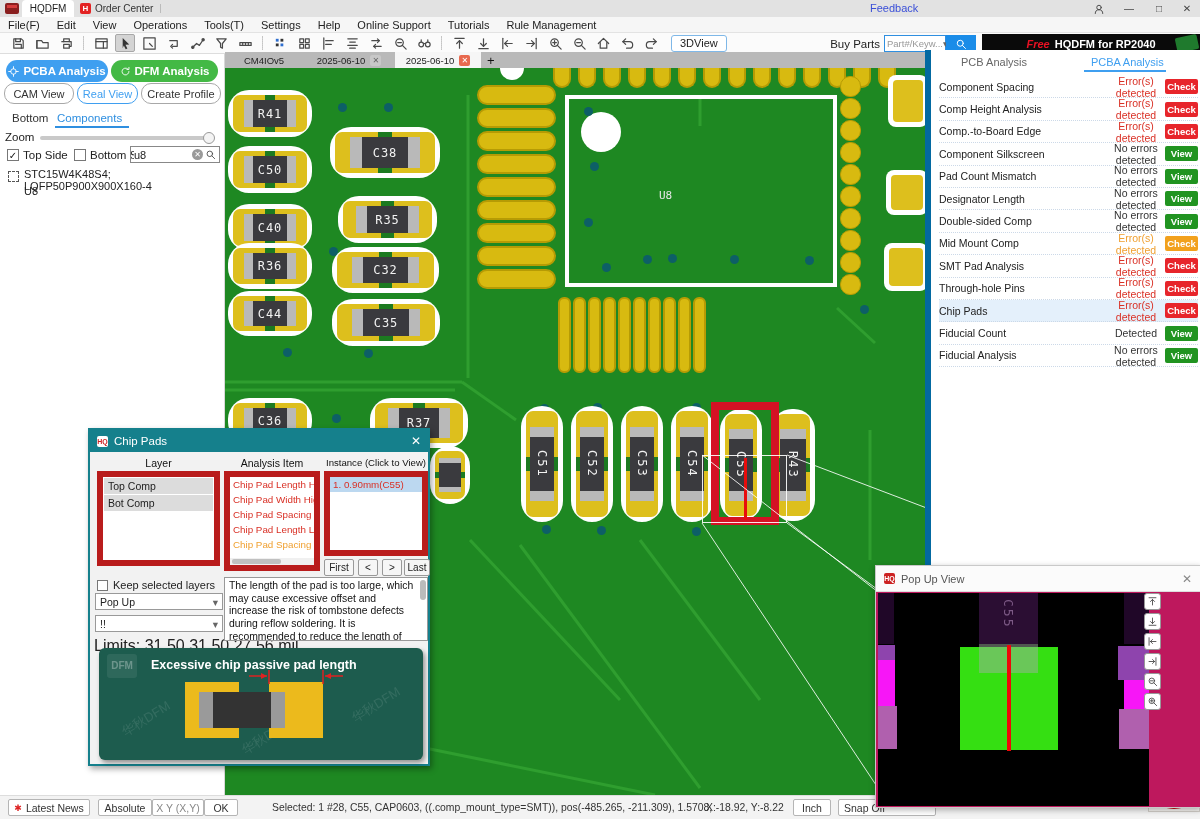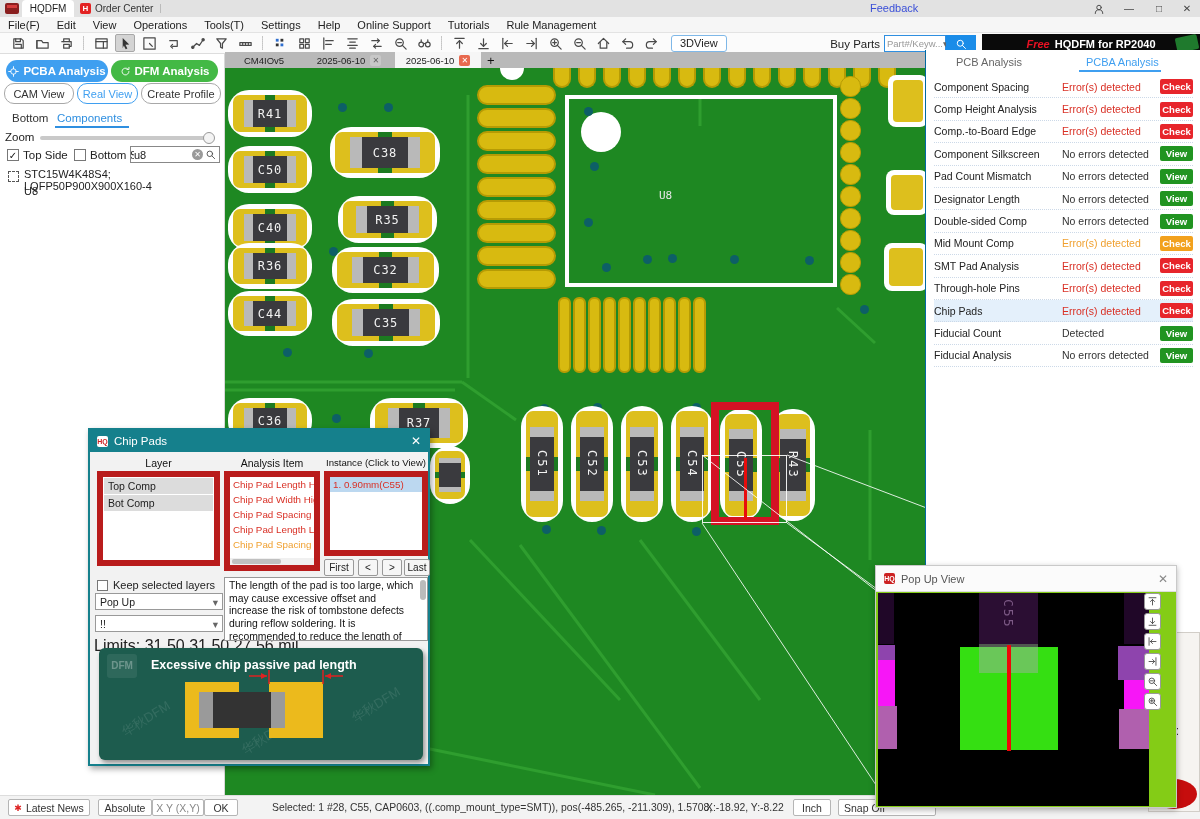--- a/index.html
+++ b/index.html
@@ -86,26 +86,26 @@
   #u8box { position:absolute; border:4px solid #fff; }
   #u8lab { position:absolute; color:#e8e8e8; font-family:"DejaVu Sans Mono",monospace; font-size:11px; }
   .pcomp { position:absolute; background:#fff; border-radius:8px; }
   .pcomp > div { position:absolute; inset:5px; background:#ddbf1d; border-radius:4px; }
   #redbox { position:absolute; border:8px solid #d41224; z-index:5; }
   #srcrect { position:absolute; border:1px solid rgba(255,255,255,.9); z-index:6; }
   #errline { position:absolute; width:3px; background:#e80c0c; z-index:6; }
   #leads { position:absolute; left:0; top:0; z-index:6; pointer-events:none; }
 
   
-  #rightpanel { left:925px; top:50px; width:275px; height:745px; background:#fff; border-left:1px solid #0369a1; }
+  #rightpanel { left:925px; top:50px; width:275px; height:745px; background:#fff; border-left:6px solid #0369a1; }
   .rp-tab { position:absolute; top:6px; font-size:11px; }
   .rrow { position:absolute; left:8px; width:259px; height:22.4px; display:flex; align-items:center; border-bottom:1px dotted #ccd9e8; }
   .rrow.sel { background:#e4f0fb; }
   .rlabel { width:128px; font-size:10.5px; color:#222; }
-  .rstatus { flex:1; text-align:left; font-size:10.5px; }
+  .rstatus { flex:1; text-align:center; font-size:10.5px;margin-left:40px; }
   .rbtn { width:33px; height:15px; border-radius:2px; color:#fff; font-size:9.5px; font-weight:bold; display:flex; align-items:center; justify-content:center; }
   .lv-error { color:#d93025; } .lv-warn { color:#f0a030; } .lv-ok { color:#333; }
   .b-error { background:#e7252b; } .b-warn { background:#f2a11d; } .b-ok { background:#219421; }
 
   
   #dialog { left:88px; top:428px; width:342px; height:338px; background:#f2f2f2; border:2px solid #15808c; z-index:10; box-shadow:2px 3px 6px rgba(0,0,0,.35); }
   #dlg-title { position:absolute; left:0; top:0; width:100%; height:22px; background:#15808c; display:flex; align-items:center; padding:0 7px; gap:6px; }
   #dlg-title .t { color:#fff; font-size:11.5px; flex:1; }
   #dlg-title .x { color:#fff; font-size:12px; }
   .dlg-hdr { position:absolute; font-size:10.5px; color:#111; text-align:center; white-space:nowrap; }
@@ -118,21 +118,21 @@
   .navbtn { position:absolute; height:17px; background:#f6f6f6; border:1px solid #999; border-radius:2px; font-size:10px; color:#222; display:flex; align-items:center; justify-content:center; }
   .dsel { position:absolute; width:128px; height:17px; background:#fff; border:1px solid #999; font-size:10.5px; color:#222; display:flex; align-items:center; justify-content:space-between; padding:0 4px; }
   #desc { position:absolute; left:134px; top:147px; width:204px; height:64px; background:#fff; border:1px solid #999; font-size:10.4px; line-height:1.22; color:#111; padding:2px 10px 2px 4px; overflow:hidden; }
   #desc .vthumb { position:absolute; right:1px; top:2px; width:6px; height:20px; background:#bbb; border-radius:3px; }
   #illus { position:absolute; left:9px; top:218px; width:324px; height:112px; background:#1d5c4e; border-radius:6px; box-shadow:2px 3px 5px rgba(0,0,0,.4); overflow:hidden; }
   #illus .ttl { position:absolute; left:52px; top:10px; color:#fff; font-size:12.5px; font-weight:bold; }
   #illus .badge { position:absolute; left:8px; top:6px; width:30px; height:24px; background:rgba(255,255,255,.08); border-radius:3px; color:rgba(255,255,255,.3); font-size:10px; font-weight:bold; text-align:center; line-height:24px; }
   .wm { position:absolute; color:rgba(255,255,255,.10); font-size:13px; transform:rotate(-32deg); white-space:nowrap; }
 
   
-  #popup { left:875px; top:565px; width:302px; height:243px; background:#84cc16; border:1px solid #c9c9c9; z-index:12; box-shadow:0 2px 6px rgba(0,0,0,.3); }
+  #popup { left:875px; top:565px; width:326px; height:243px; background:#be185d; border:1px solid #c9c9c9; z-index:12; box-shadow:0 2px 6px rgba(0,0,0,.3); }
   #pp-title { position:absolute; left:0; top:0; width:100%; height:26px; background:#fbfbfb; border-bottom:1px solid #ddd; display:flex; align-items:center; gap:6px; padding:0 8px; }
   #pp-title .t { flex:1; font-size:11px; color:#555; }
   #pp-title .x { color:#888; font-size:12px; }
   #pp-canvas { position:absolute; left:2px; top:27px; width:271px; height:213px; background:#000; overflow:hidden; }
   .pshape { position:absolute; }
   .pplab { writing-mode:vertical-rl; color:#7d5a86; font-family:"DejaVu Sans Mono",monospace; font-size:13px; position:absolute; left:22px; top:6px; letter-spacing:2px; }
   .ppbtn { position:absolute; width:17px; height:17px; background:#fff; border:1px solid #999; border-radius:3px; display:flex; align-items:center; justify-content:center; z-index:13; }
 
   
   #hiddenpanel { left:1148px; top:632px; width:52px; height:180px; background:#f6f4f1; border:1px solid #d2cec8; z-index:11; }

